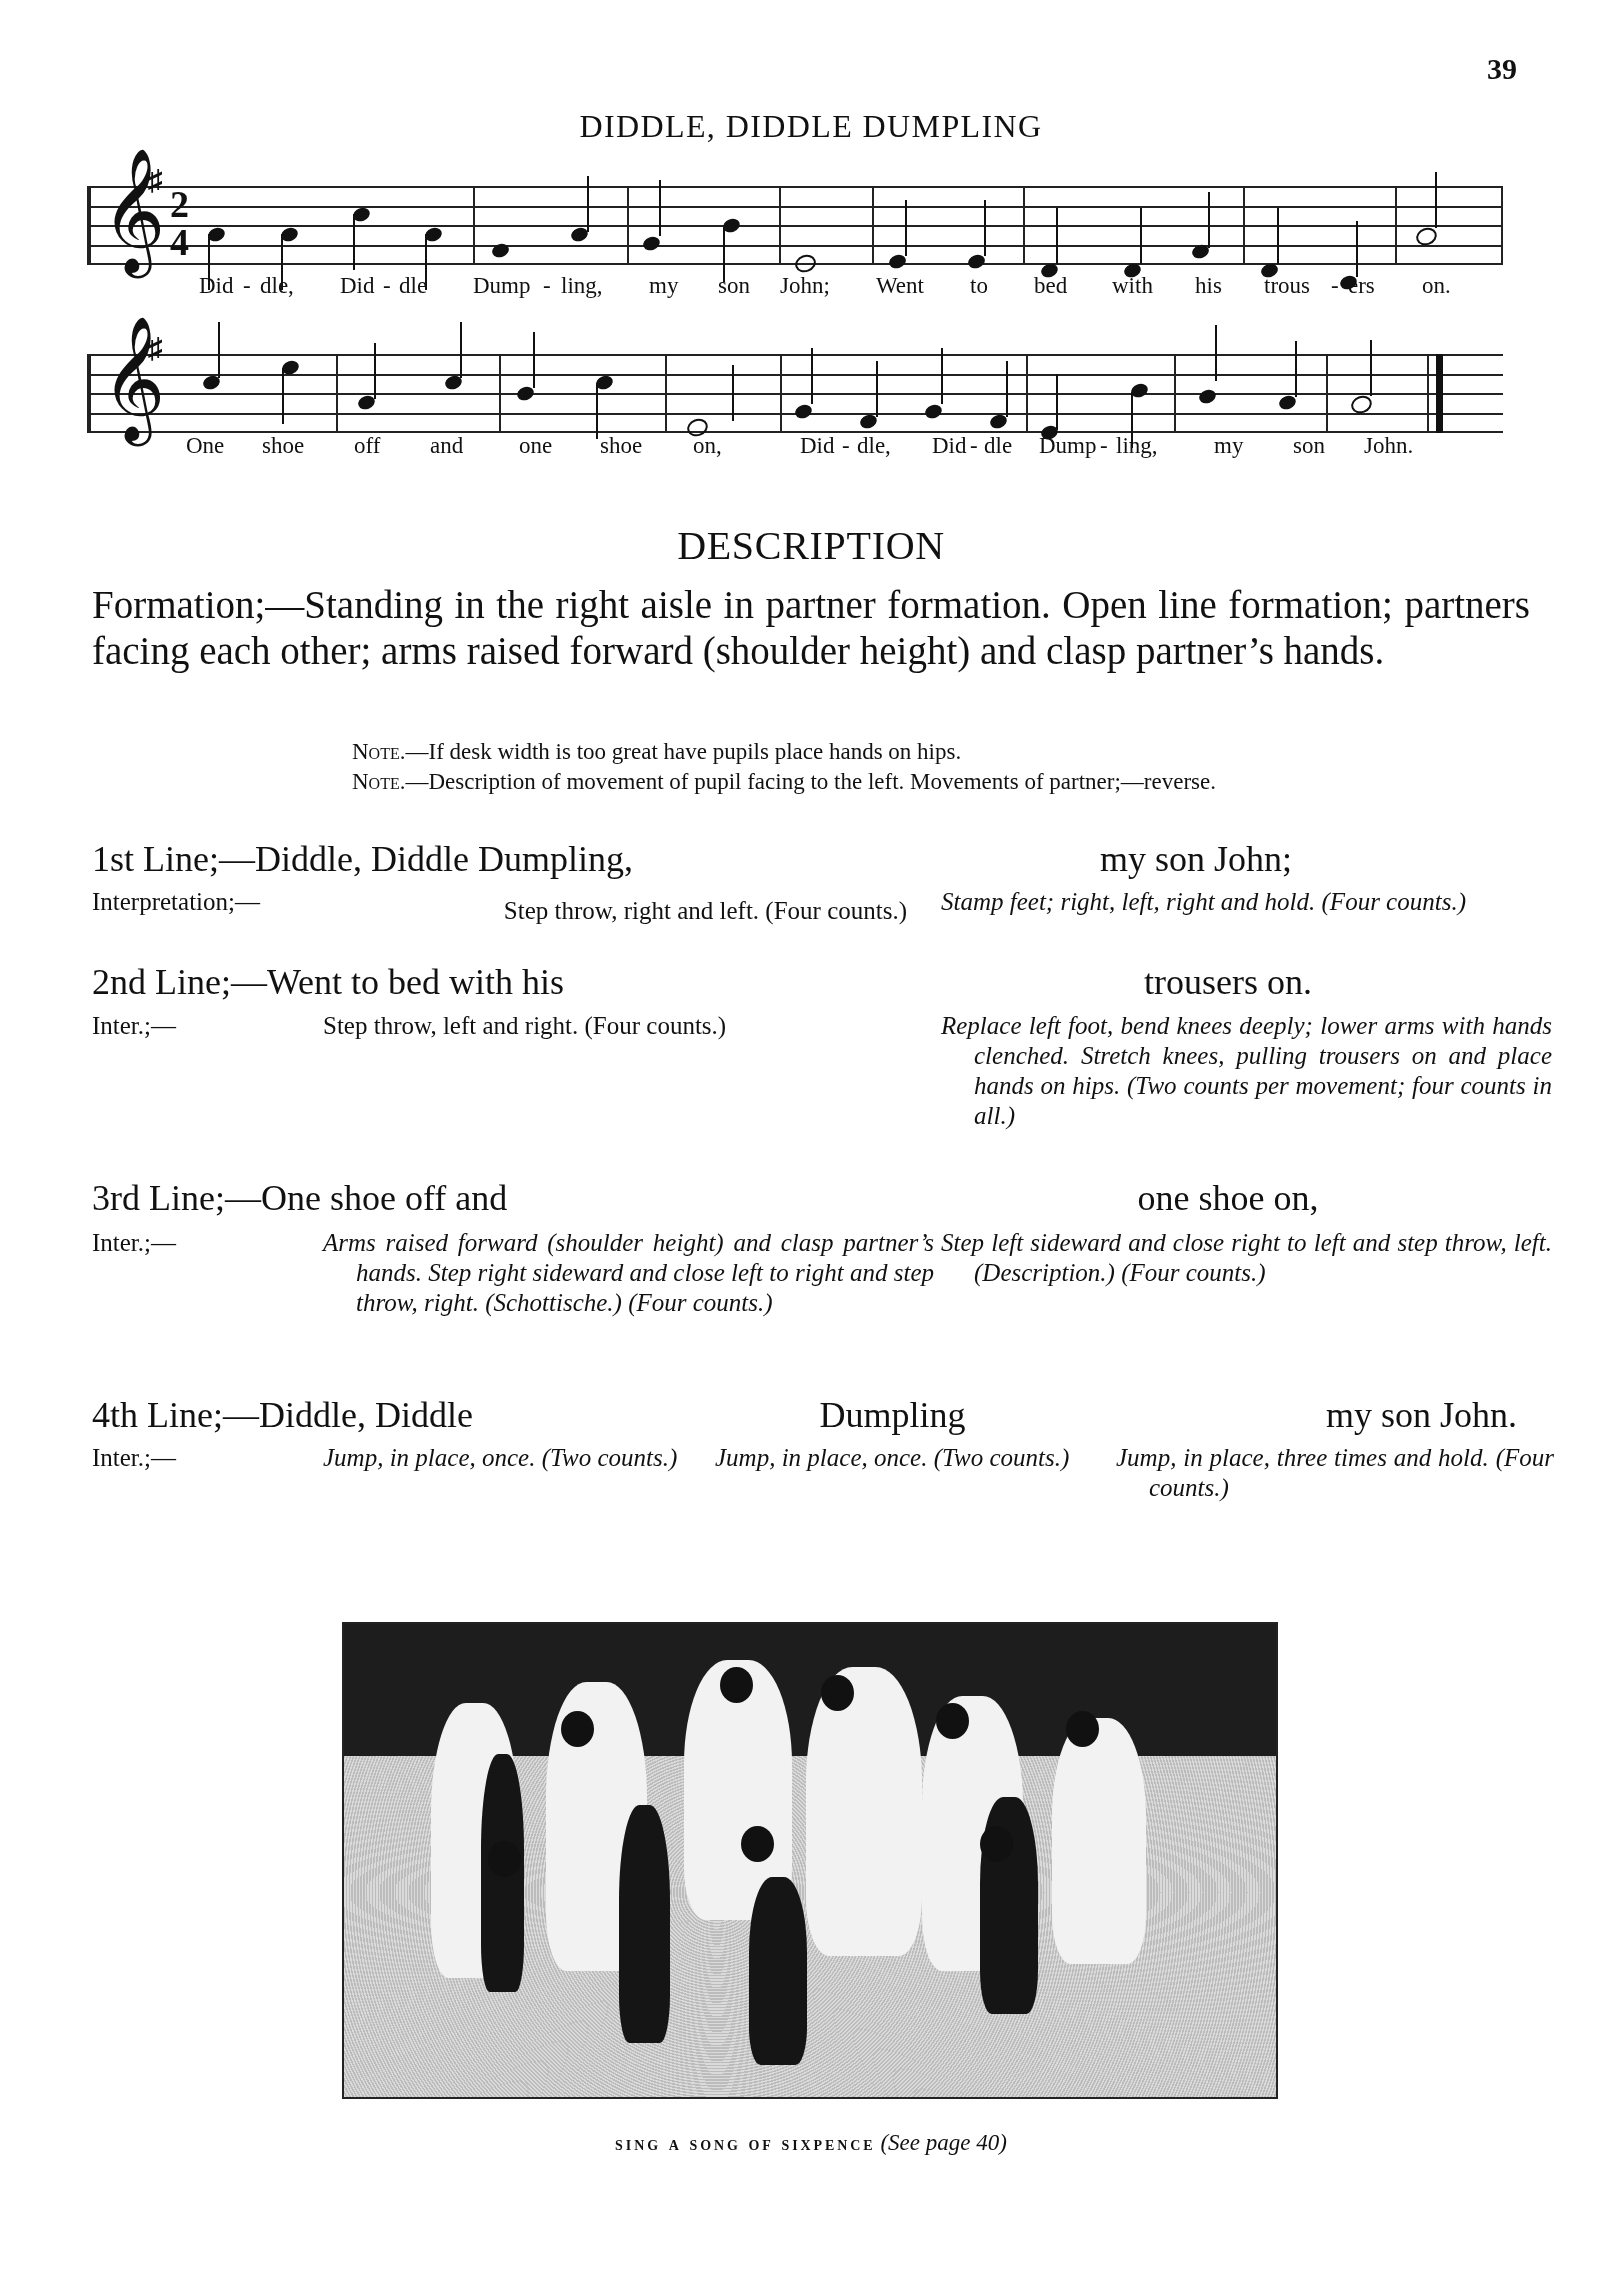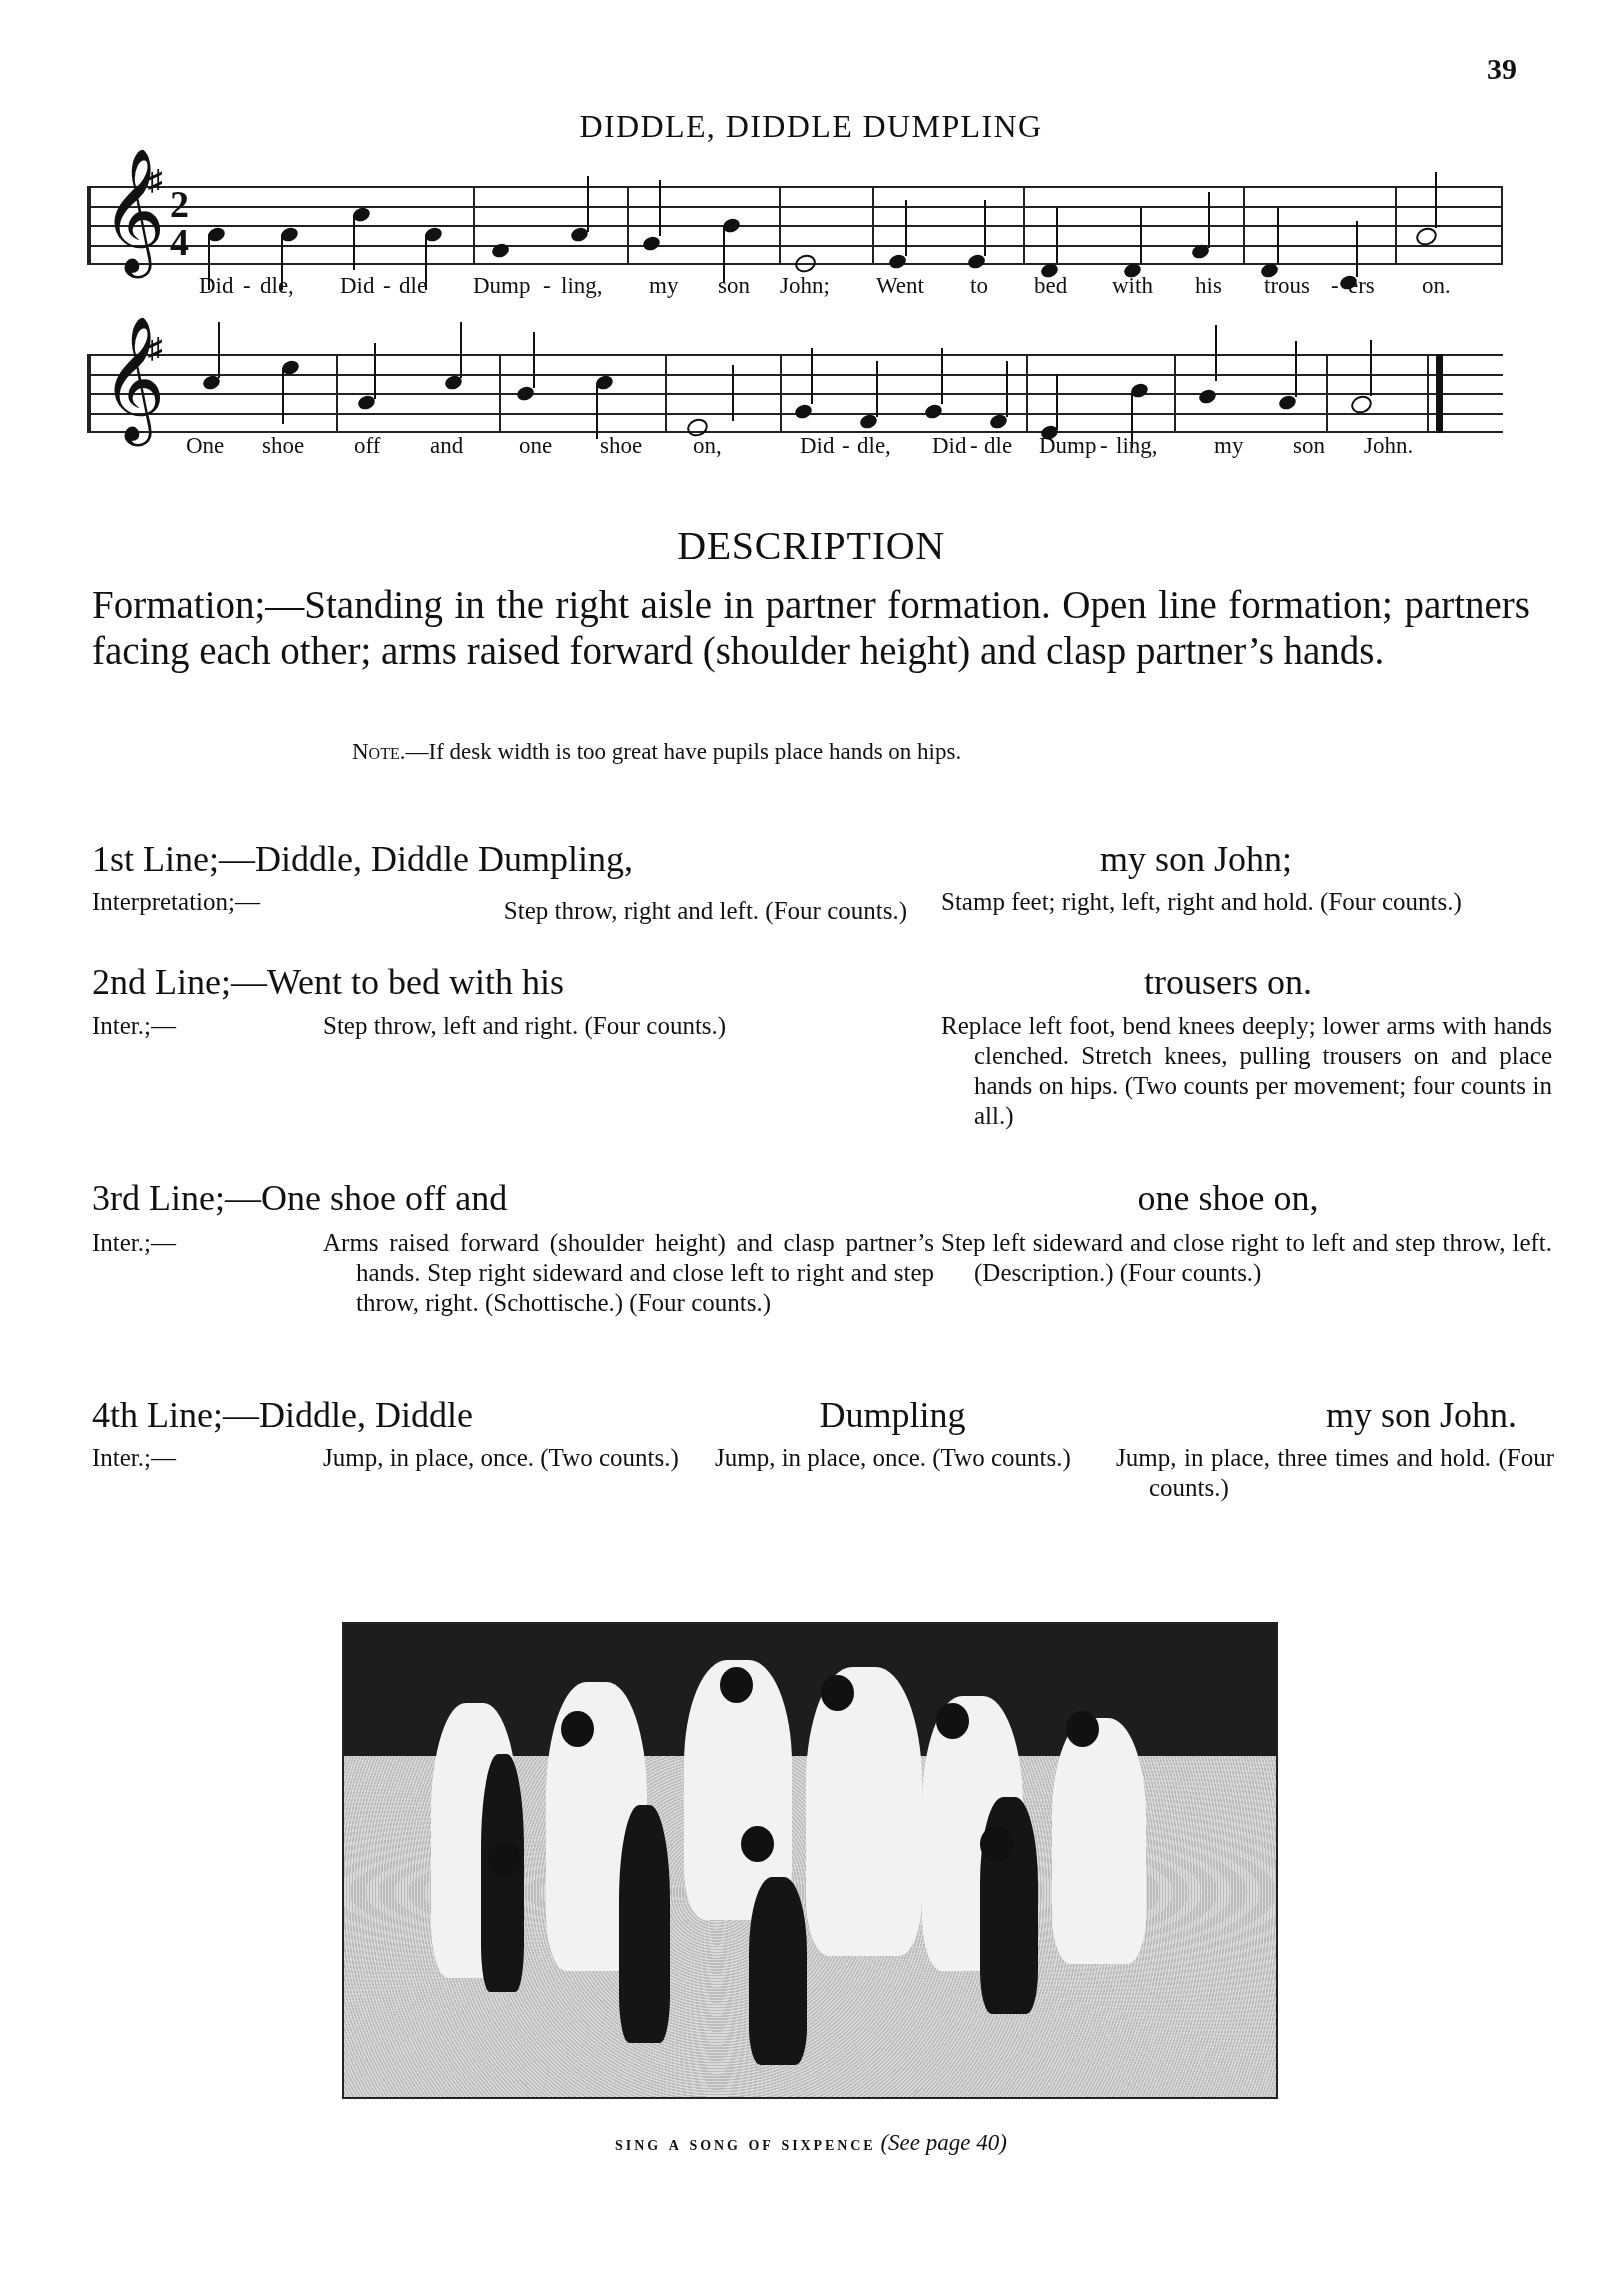--- a/index.html
+++ b/index.html
@@ -25,21 +25,21 @@
   .lyric { position: absolute; white-space: nowrap; }
 
   .desc-heading { top: 522px; left: 0; width: 1622px; text-align: center; font-size: 40px; letter-spacing: 0.7px; }
   .formation { top: 582px; left: 92px; width: 1438px; font-size: 39px; line-height: 46px; text-align: justify; text-align-last: left; }
   .notes { top: 737px; left: 352px; width: 1185px; font-size: 23px; line-height: 30px; }
   .note-label { font-variant: small-caps; }
   .note-line { padding-left: 2em; text-indent: -2em; }
 
   .line-head { font-size: 36px; white-space: nowrap; }
   .interp { font-size: 25px; line-height: 30px; }
-  .block { text-align: justify; text-align-last: left; padding-left: 33px; text-indent: -33px; }
+  .block { text-align: justify; text-align-last: left; padding-left: 33px; text-indent: -33px; font-style: italic; }
 
   .photo { left: 342px; top: 1622px; width: 932px; height: 473px; border: 2.9px solid #222; background: #2a2a2a; overflow: hidden; }
   .photo .floor { position: absolute; left: 0; right: 0; bottom: 0; height: 72%; background: repeating-radial-gradient(circle at 40% 40%, #dadada 0 1.4px, #bcbcbc 1.4px 2.9px); }
   .photo .wall { position: absolute; left: 0; right: 0; top: 0; height: 28%; background: #1d1d1d; }
   .photo .figure { position: absolute; background: #f2f2f2; border-radius: 40% 40% 20% 20%; }
   .photo .figure.dark { background: #151515; }
   .photo .head { position: absolute; width: 33px; height: 36px; border-radius: 50%; background: #111; }
   .caption { top: 2130px; left: 0; width: 1622px; text-align: center; font-size: 19.5px; }
   .caption .sc { font-variant: small-caps; letter-spacing: 2.9px; font-weight: bold; }
   .caption .it { font-style: italic; font-size: 23px; }
@@ -195,20 +195,21 @@
   <span class="lyric" style="left:1116px">ling,</span>
   <span class="lyric" style="left:1214px">my</span>
   <span class="lyric" style="left:1293px">son</span>
   <span class="lyric" style="left:1364px">John.</span>
 </div>
 
 <div class="abs desc-heading">DESCRIPTION</div>
 <div class="abs formation">Formation;—Standing in the right aisle in partner formation. Open line formation; partners facing each other; arms raised forward (shoulder height) and clasp partner’s hands.</div>
 <div class="abs notes">
   <div class="note-line"><span class="note-label">Note.</span><span>—If desk width is too great have pupils place hands on hips.</span></div>
+  <div class="note-line"><span class="note-label">Note.</span><span>—Description of movement of pupil facing to the left. Movements of partner;—reverse.</span></div>
 </div>
 
 <div class="abs line-head" style="top:838px;left:92px;">1st  Line;—Diddle, Diddle Dumpling,</div>
 <div class="abs line-head" style="top:838px;left:907px;width:578px;text-align:center;">my son John;</div>
 <div class="abs interp" style="top:887px;left:92px;">Interpretation;—</div>
 <div class="abs interp" style="top:887px;left:329px;width:578px;">
     <span style="position:absolute;right:0;white-space:nowrap;margin-top:9px;">Step throw, right and left. (Four counts.)</span>
   </div>
 <div class="abs interp block" style="top:887px;left:941px;width:578px;">Stamp feet; right, left, right and hold. (Four counts.)</div>
 

